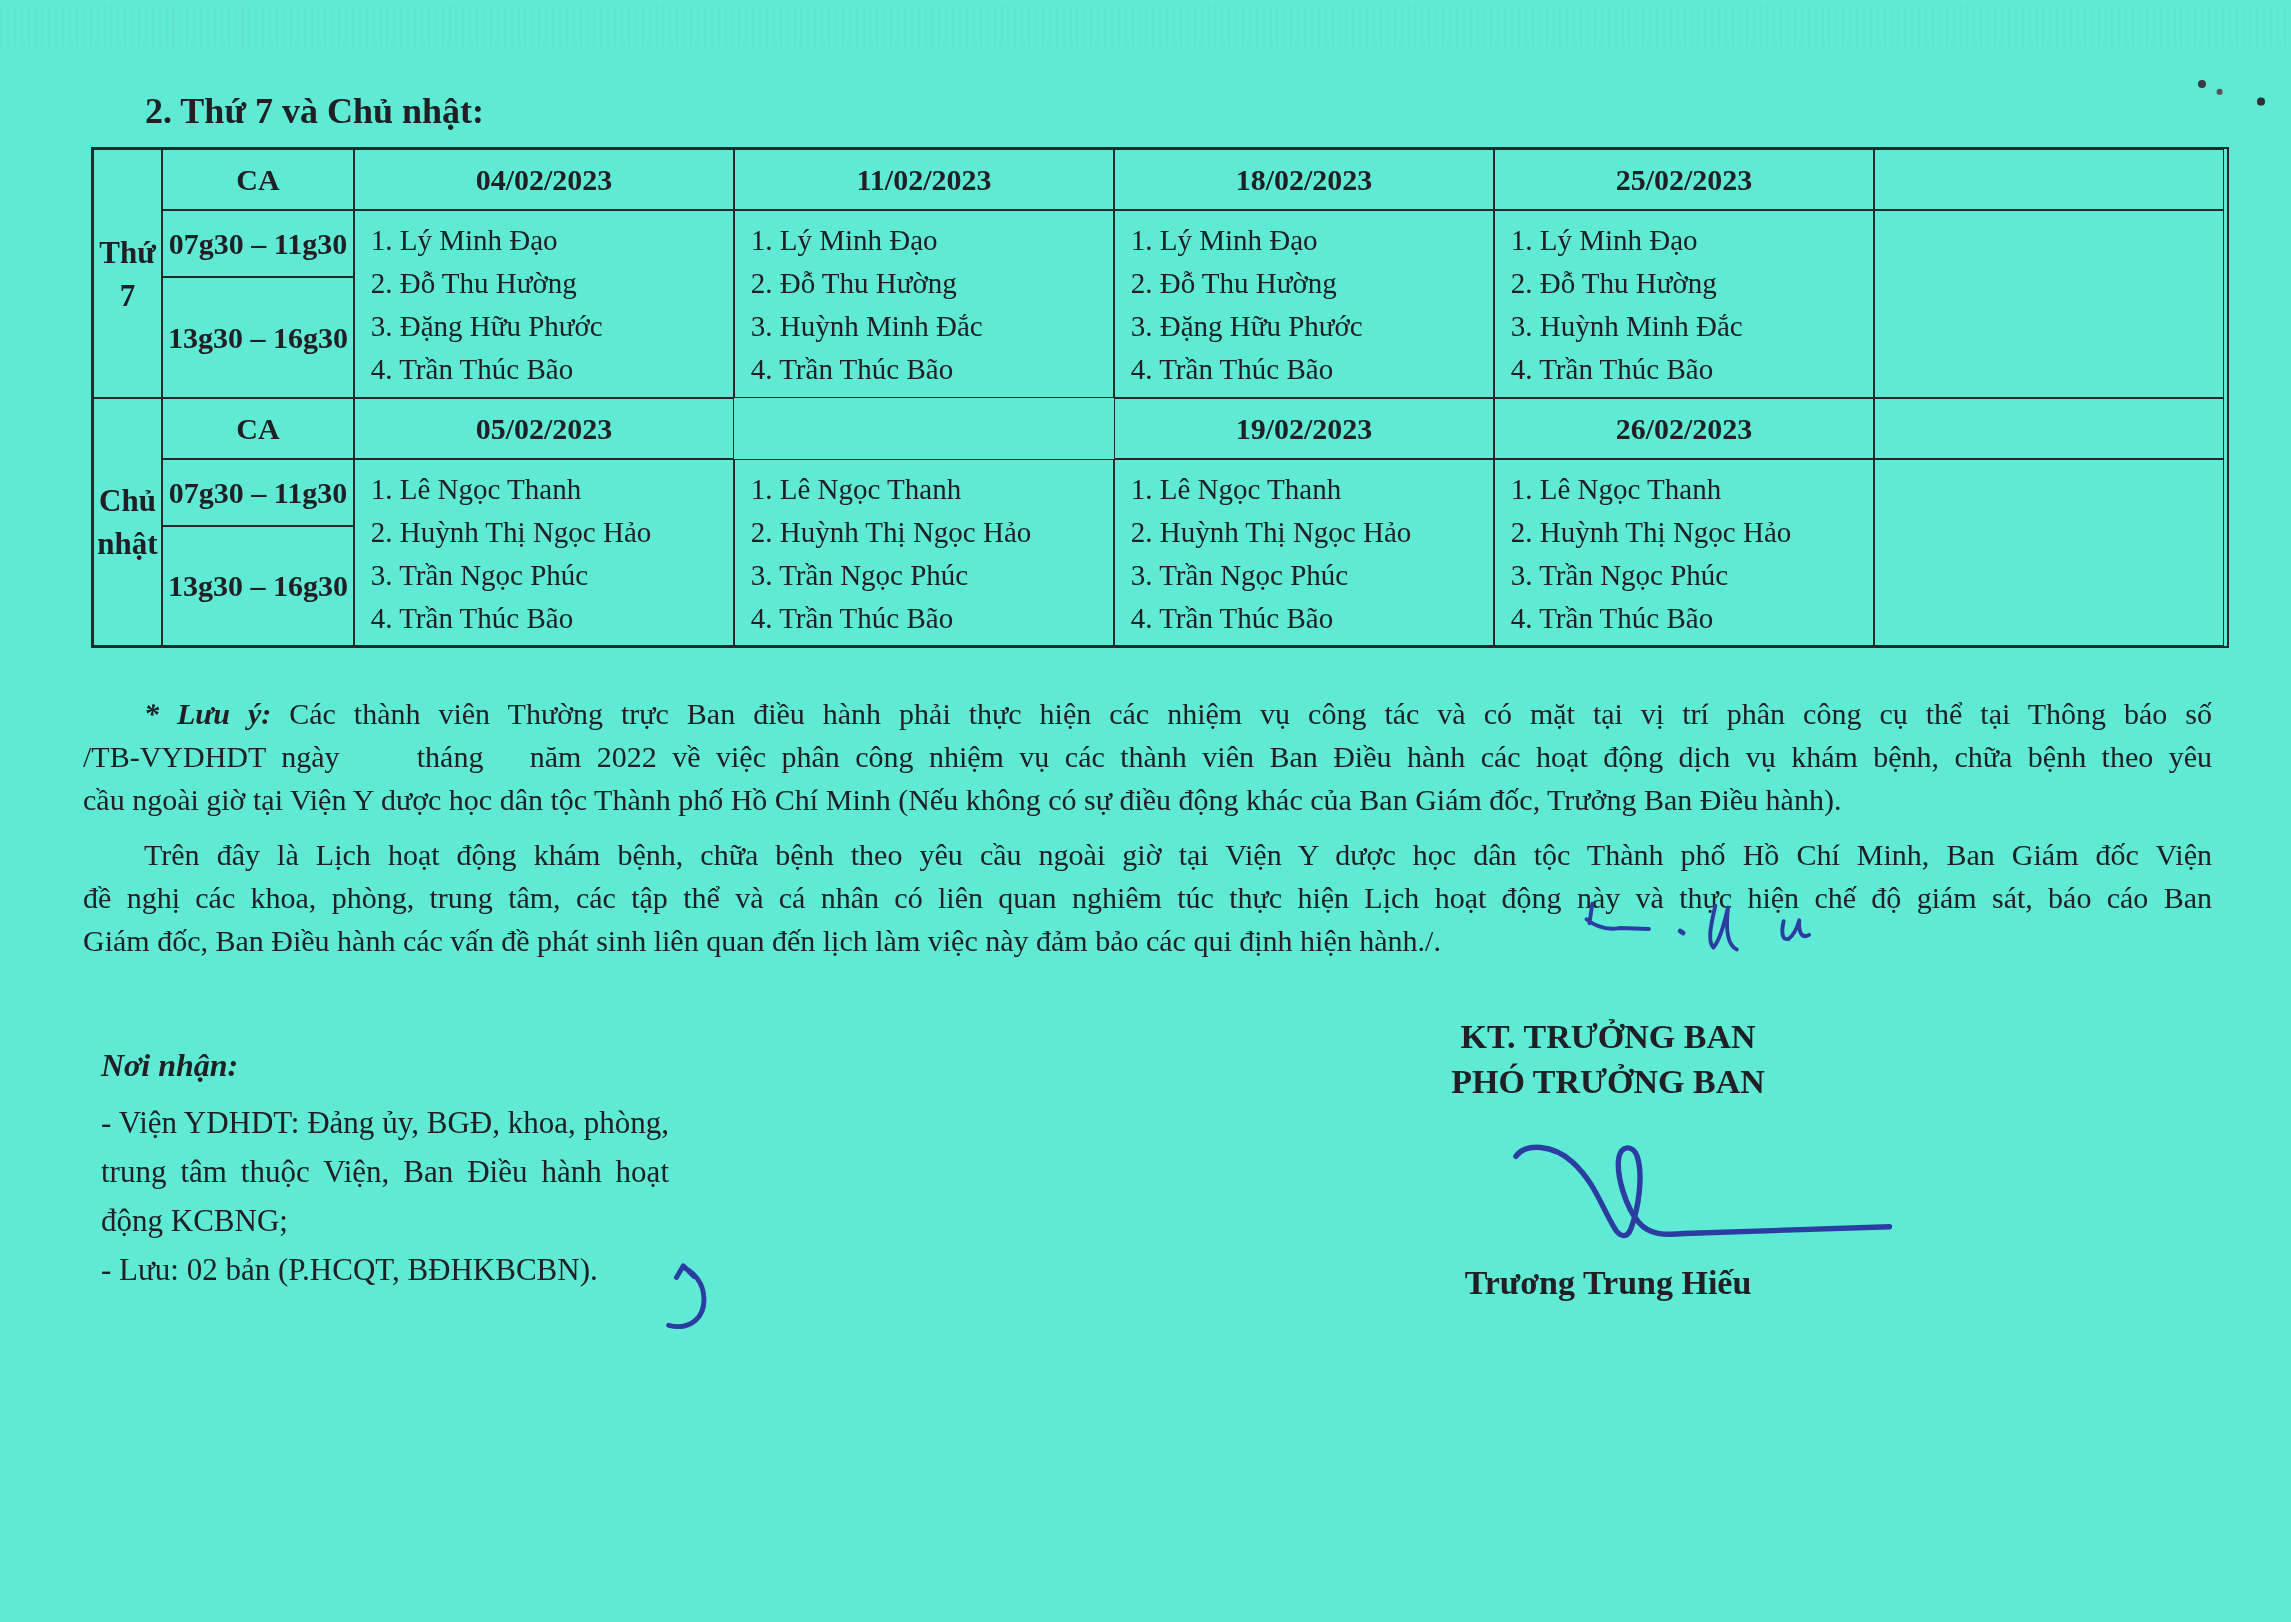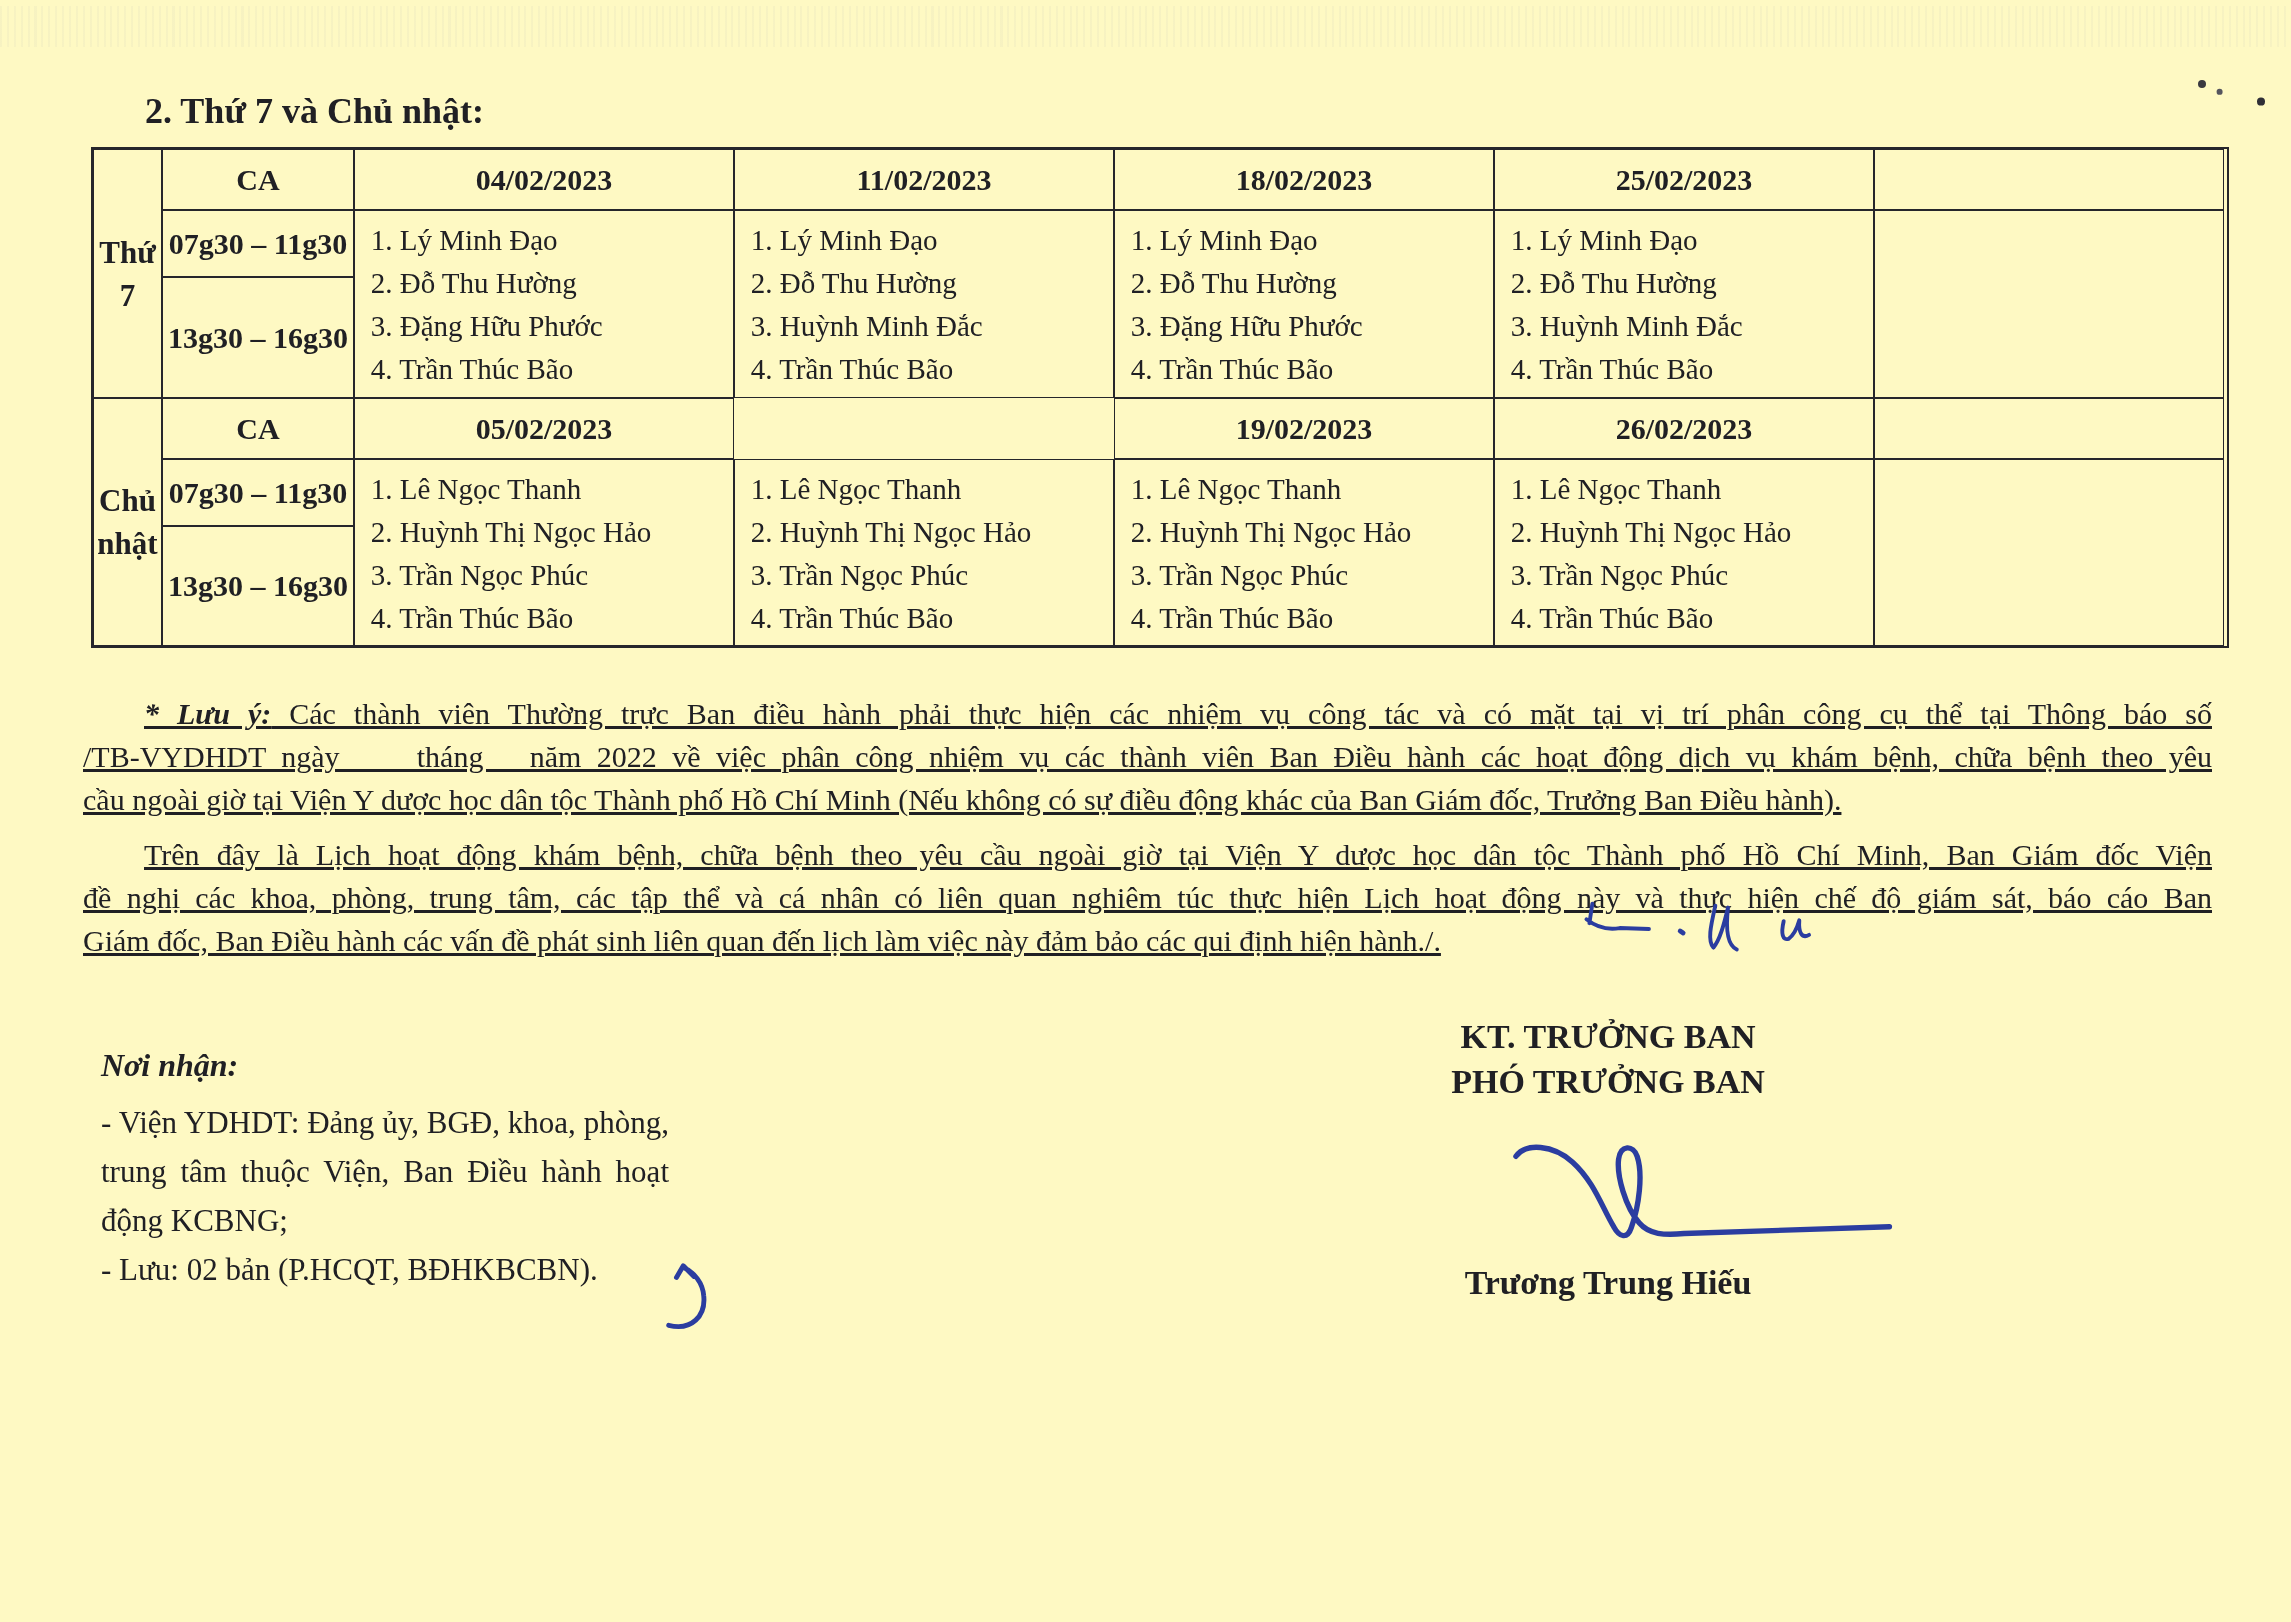--- a/index.html
+++ b/index.html
@@ -1,18 +1,18 @@
 <!DOCTYPE html>
 <html><head>
 <meta charset="utf-8">
 <style>
   html,body{margin:0;padding:0;background:#e9e9ec;}
   .page{
     position:relative; width:2292px; height:1622px;
-    background:#fef9c3; overflow:hidden;
+    background:#5eead4; overflow:hidden;
     font-family:"Liberation Serif","DejaVu Serif",serif;
     color:#202024;
   }
   .scan-band{
     position:absolute; top:5.9px; left:0; width:100%; height:41px;
     background:repeating-linear-gradient(90deg, rgba(120,126,168,.12) 0 2px, rgba(255,255,255,0) 2px 6.9px);
     opacity:.45;
   }
   .specks{
     position:absolute; left:2198px; top:80px; width:7.8px; height:7.8px; border-radius:50%;
@@ -40,21 +40,21 @@
   .cell.hdr{font-weight:700;}
   .cell.day{flex-direction:column; font-weight:700; font-size:31px; line-height:43px;}
   .cell.time{font-weight:700;}
   .cell.staff{
     flex-direction:column; align-items:flex-start; justify-content:flex-start;
     padding:7.8px 3.9px 0 15.7px; font-size:29px; line-height:43px;
   }
   
   .note{
     position:absolute; left:83px; width:2129px; margin:0;
-    font-size:30px; line-height:43px;text-decoration:underline;
+    font-size:30px; line-height:43px;
   }
   .note .ln{text-align:justify;}
   .note .ln.j{text-align-last:justify;}
   .note .ind{padding-left:61px;}
   .lead{font-weight:700; font-style:italic;}
   .n1{top:692px;}
   .n2{top:833px;}
   
   .recipients{position:absolute; left:101px; top:1047px; width:568px;}
   .recipients .rh{font-size:32px; font-weight:700; font-style:italic; margin-bottom:13.7px;}

